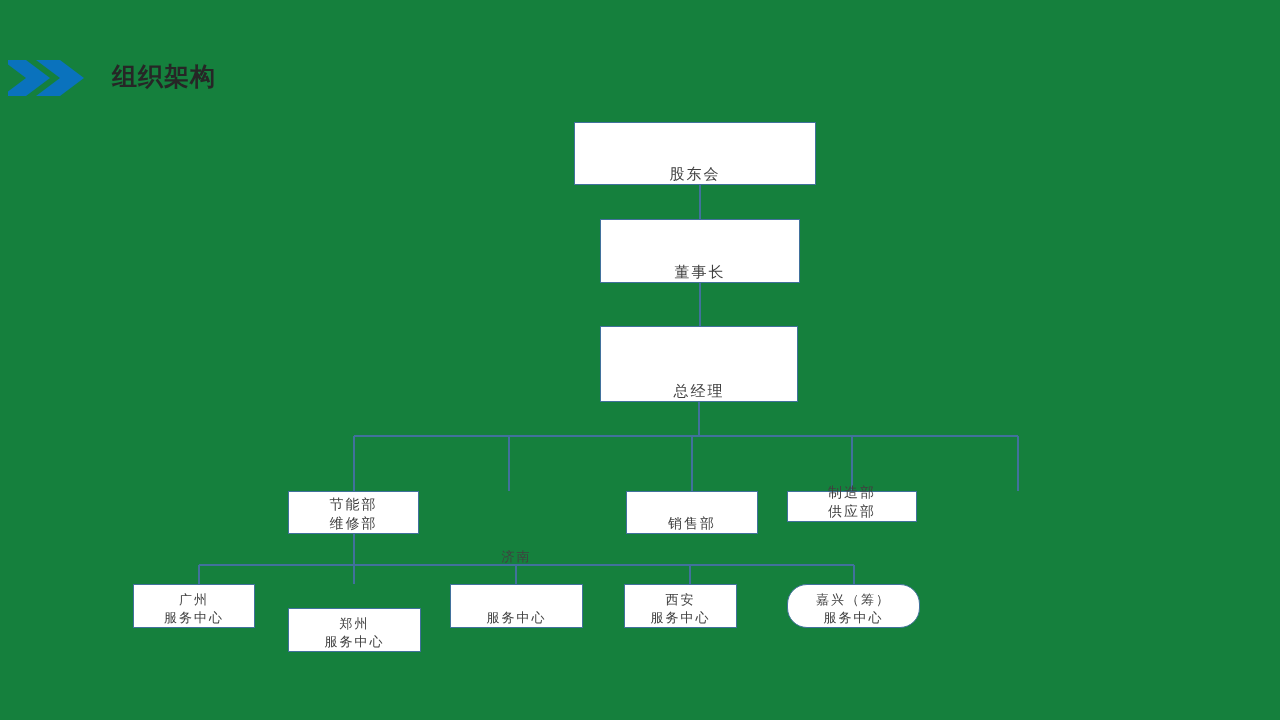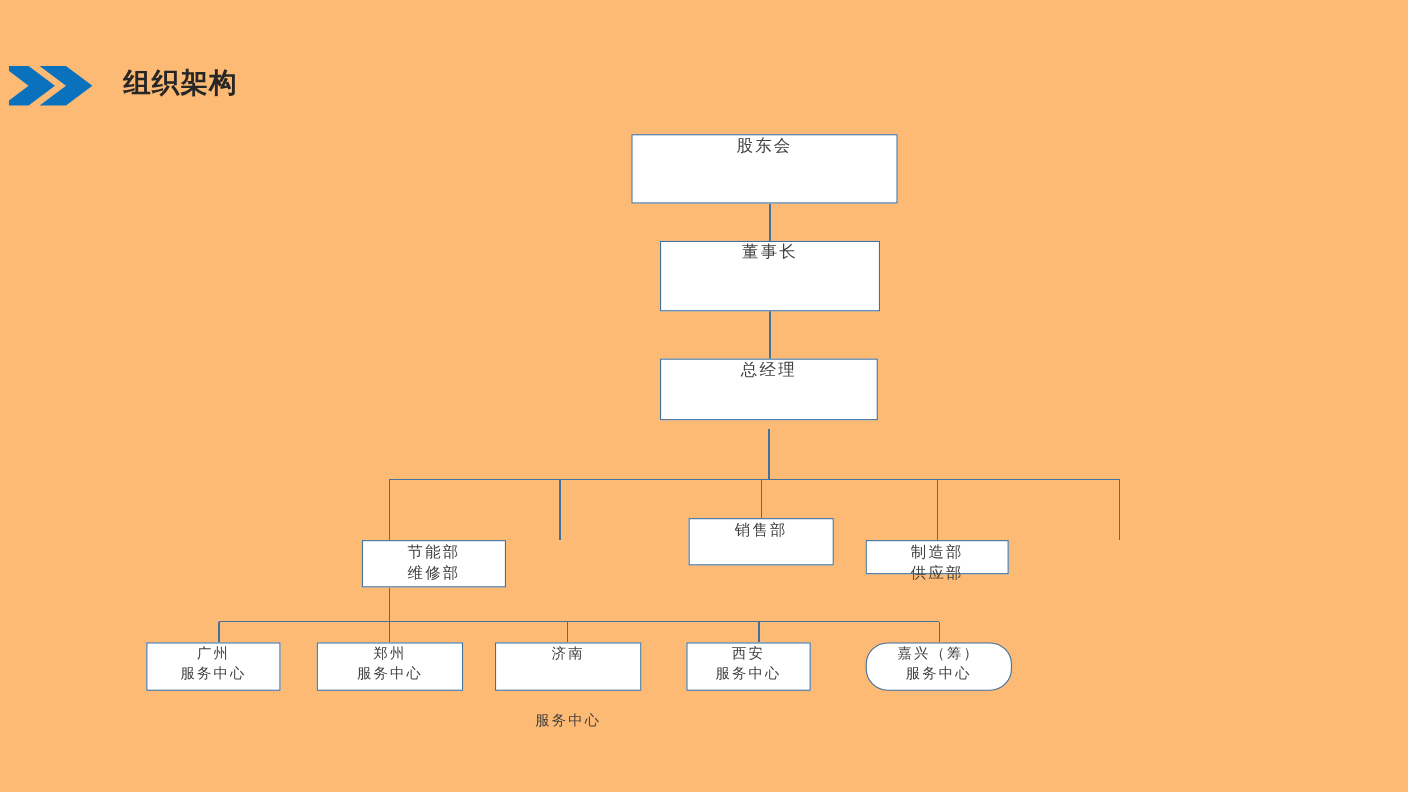--- a/index.html
+++ b/index.html
@@ -13,21 +13,21 @@
     height: 720px;
     overflow: hidden;
     font-family: "Liberation Sans", "DejaVu Sans", sans-serif;
     position: relative;
   }
 
   #slide {
     position: relative;
     width: 1280px;
     height: 720px;
-    background: #fdba74;
+    background: #15803d;
   }
 
   
   .header {
     position: absolute;
     left: 0;
     top: 50px;
     width: 100%;
     height: 56px;
   }
@@ -71,21 +71,21 @@
   }
 
   .node {
     position: absolute;
     box-sizing: border-box;
     border: 1px solid #41719C;
     background: #ffffff;
     display: flex;
     flex-direction: column;
     align-items: center;
-    justify-content: flex-start;
+    justify-content: flex-end;
     color: #404040;
     text-align: center;
     white-space: nowrap;
   }
   .node .line1,
   .node .line2 {
     display: block;
     letter-spacing: 2px;
   }
 
@@ -140,46 +140,46 @@
     </svg>
 
     <div class="node lvl-top" style="left:574px; top:122px; width:242px; height:63px;">
       <span class="line1">股东会</span>
     </div>
 
     <div class="node lvl-mid" style="left:600px; top:219px; width:200px; height:64px;">
       <span class="line1">董事长</span>
     </div>
 
-    <div class="node lvl-mid" style="left:600px; top:326px; width:198px; height:56px;">
+    <div class="node lvl-mid" style="left:600px; top:326px; width:198px; height:76px;">
       <span class="line1">总经理</span>
     </div>
 
-    <div class="node lvl-dept" style="left:288px; top:491px; width:131px; height:43px;margin-left:41px;">
+    <div class="node lvl-dept" style="left:288px; top:491px; width:131px; height:43px;">
       <span class="line1">节能部</span>
       <span class="line2">维修部</span>
     </div>
 
 
-    <div class="node lvl-dept" style="left:626px; top:471px; width:132px; height:43px;">
+    <div class="node lvl-dept" style="left:626px; top:491px; width:132px; height:43px;">
       <span class="line1">销售部</span>
     </div>
 
     <div class="node lvl-dept" style="left:787px; top:491px; width:130px; height:31px;">
       <span class="line1">制造部</span>
       <span class="line2">供应部</span>
     </div>
 
 
     <div class="node lvl-center" style="left:133px; top:584px; width:122px; height:44px;">
       <span class="line1">广州</span>
       <span class="line2">服务中心</span>
     </div>
 
-    <div class="node lvl-center" style="left:288px; top:584px; width:133px; height:44px;">
+    <div class="node lvl-center" style="left:288px; top:608px; width:133px; height:44px;">
       <span class="line1">郑州</span>
       <span class="line2">服务中心</span>
     </div>
 
     <div class="node lvl-center" style="left:450px; top:584px; width:133px; height:44px;gap:43px;">
       <span class="line1">济南</span>
       <span class="line2">服务中心</span>
     </div>
 
     <div class="node lvl-center" style="left:624px; top:584px; width:113px; height:44px;">

